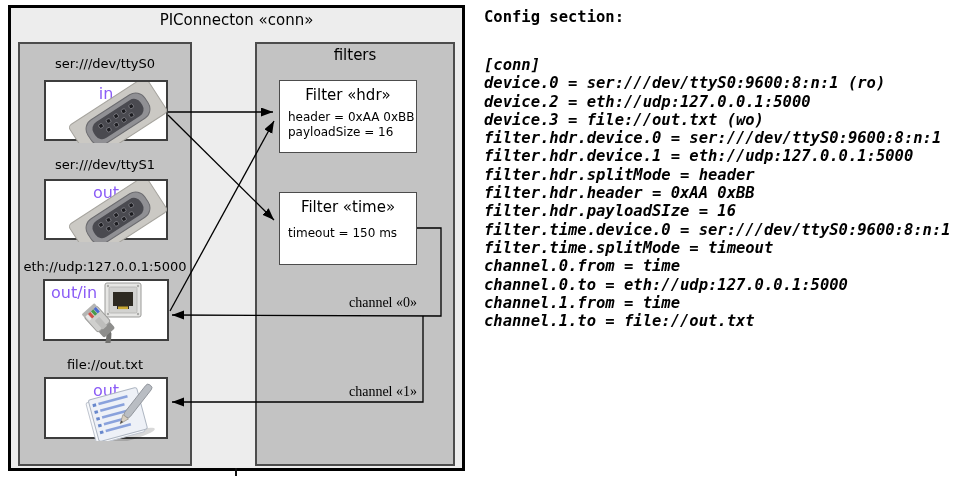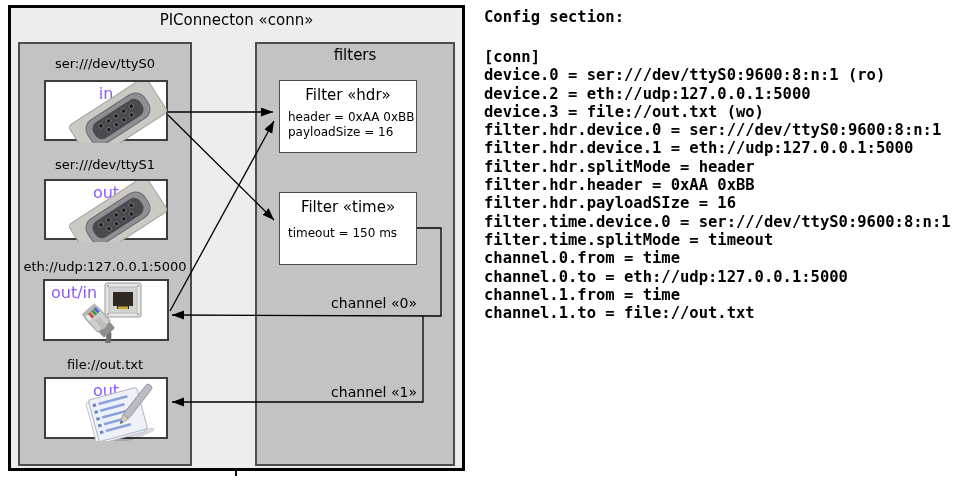--- a/index.html
+++ b/index.html
@@ -18,30 +18,30 @@
 
   .dev-label{left:18px;width:174px;text-align:center;font-size:13px;}
   .dev-box{background:#fff;border:2px solid #3d3d3d;z-index:2;}
   .port-label{position:absolute;left:0;top:2px;width:100%;text-align:center;font-size:16px;color:#8b5cf6;}
   .port-label.left{left:6px;width:auto;text-align:left;}
 
   .filter-box{background:#fff;border:1.5px solid #4c4c4c;z-index:2;}
   .filter-title{position:absolute;left:0;top:5px;width:100%;text-align:center;font-size:15px;}
   .filter-attrs{position:absolute;left:8px;top:29px;font-size:12px;line-height:15px;}
 
-  .channel-label{width:110px;text-align:right;font-size:14px;}
+  .channel-label{width:110px;text-align:right;font-size:14px;font-family:Liberation Serif, serif;}
 
   #wires{left:0;top:0;width:470px;height:484px;z-index:5;pointer-events:none;}
 
   .icon-svg{position:absolute;left:0;top:0;}
 
   
   #config{left:484px;top:8px;width:478px;font-family:"DejaVu Sans Mono", monospace;font-weight:bold;}
   #config-heading{font-size:15.5px;margin:0 0 0 0;}
-  #config-lines{margin-top:22px;}
+  #config-lines{margin-top:30px;font-style:italic;}
   .cfg-line{font-size:15.5px;line-height:18.3px;white-space:pre;}
 
   #tick-mark{left:235px;top:468px;width:2px;height:8px;background:#111;}
 </style>
 </head>
 <body>
 
 <div id="stage">
 
   <div id="outer-box" class="abs"></div>

